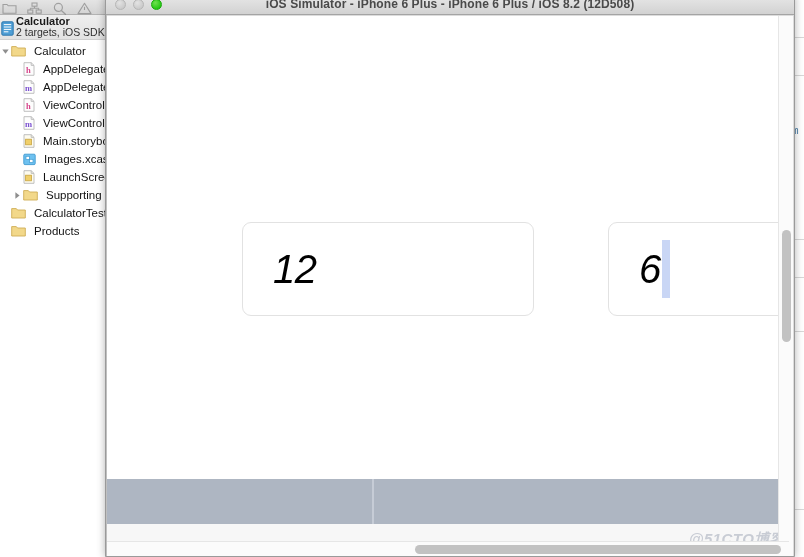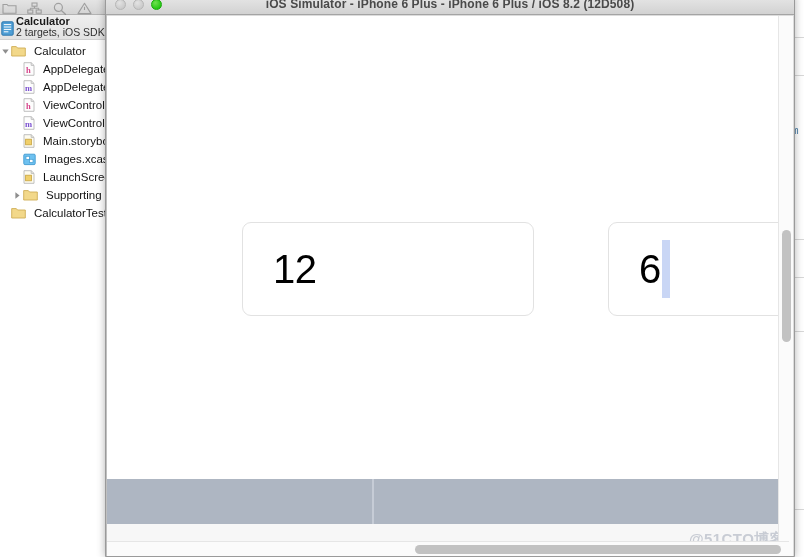--- a/index.html
+++ b/index.html
@@ -193,20 +193,21 @@
     height: 541px;
     background: #ffffff;
     overflow: hidden;
   }
 
   .app-canvas {
     position: absolute;
     left: 0; top: 0;
     width: 682px; height: 541px;
     background: #ffffff;
+    font-style: italic;
   }
 
   .textfield {
     position: absolute;
     background: #ffffff;
     border: 1px solid #e2e2e2;
     border-radius: 9px;
     box-sizing: border-box;
     display: flex;
     align-items: center;
@@ -463,20 +464,29 @@
           </div>
           <div class="nav-row" style="padding-left: 0px;">
             <span class="disc"></span>
             <span style="display: flex; align-items: center; margin-right: 4px; flex: 0 0 auto;">
               <svg class="nav-ico" viewBox="0 0 15 12" width="15" height="12">
                 <path d="M0.7 1.6h4.6l1.3 1.4h7.7v8H0.7z" fill="#f2d88a" stroke="#cfae55" stroke-width="0.9"></path>
               </svg>
             </span>
             <span class="nav-label">CalculatorTests</span>
           </div>
+          <div class="nav-row" style="padding-left: 0px;">
+            <span class="disc"></span>
+            <span style="display: flex; align-items: center; margin-right: 4px; flex: 0 0 auto;">
+              <svg class="nav-ico" viewBox="0 0 15 12" width="15" height="12">
+                <path d="M0.7 1.6h4.6l1.3 1.4h7.7v8H0.7z" fill="#f2d88a" stroke="#cfae55" stroke-width="0.9"></path>
+              </svg>
+            </span>
+            <span class="nav-label">Products</span>
+          </div>
         </div>
     </div>
 
     <div class="xcode-editor-sliver">
       <div class="sliver-line" style="top:22px"></div>
       <div class="sliver-line" style="top:60px"></div>
       <div class="sliver-line" style="top:224px"></div>
       <div class="sliver-line" style="top:262px"></div>
       <div class="sliver-line" style="top:316px"></div>
       <div class="sliver-line" style="top:494px"></div>

